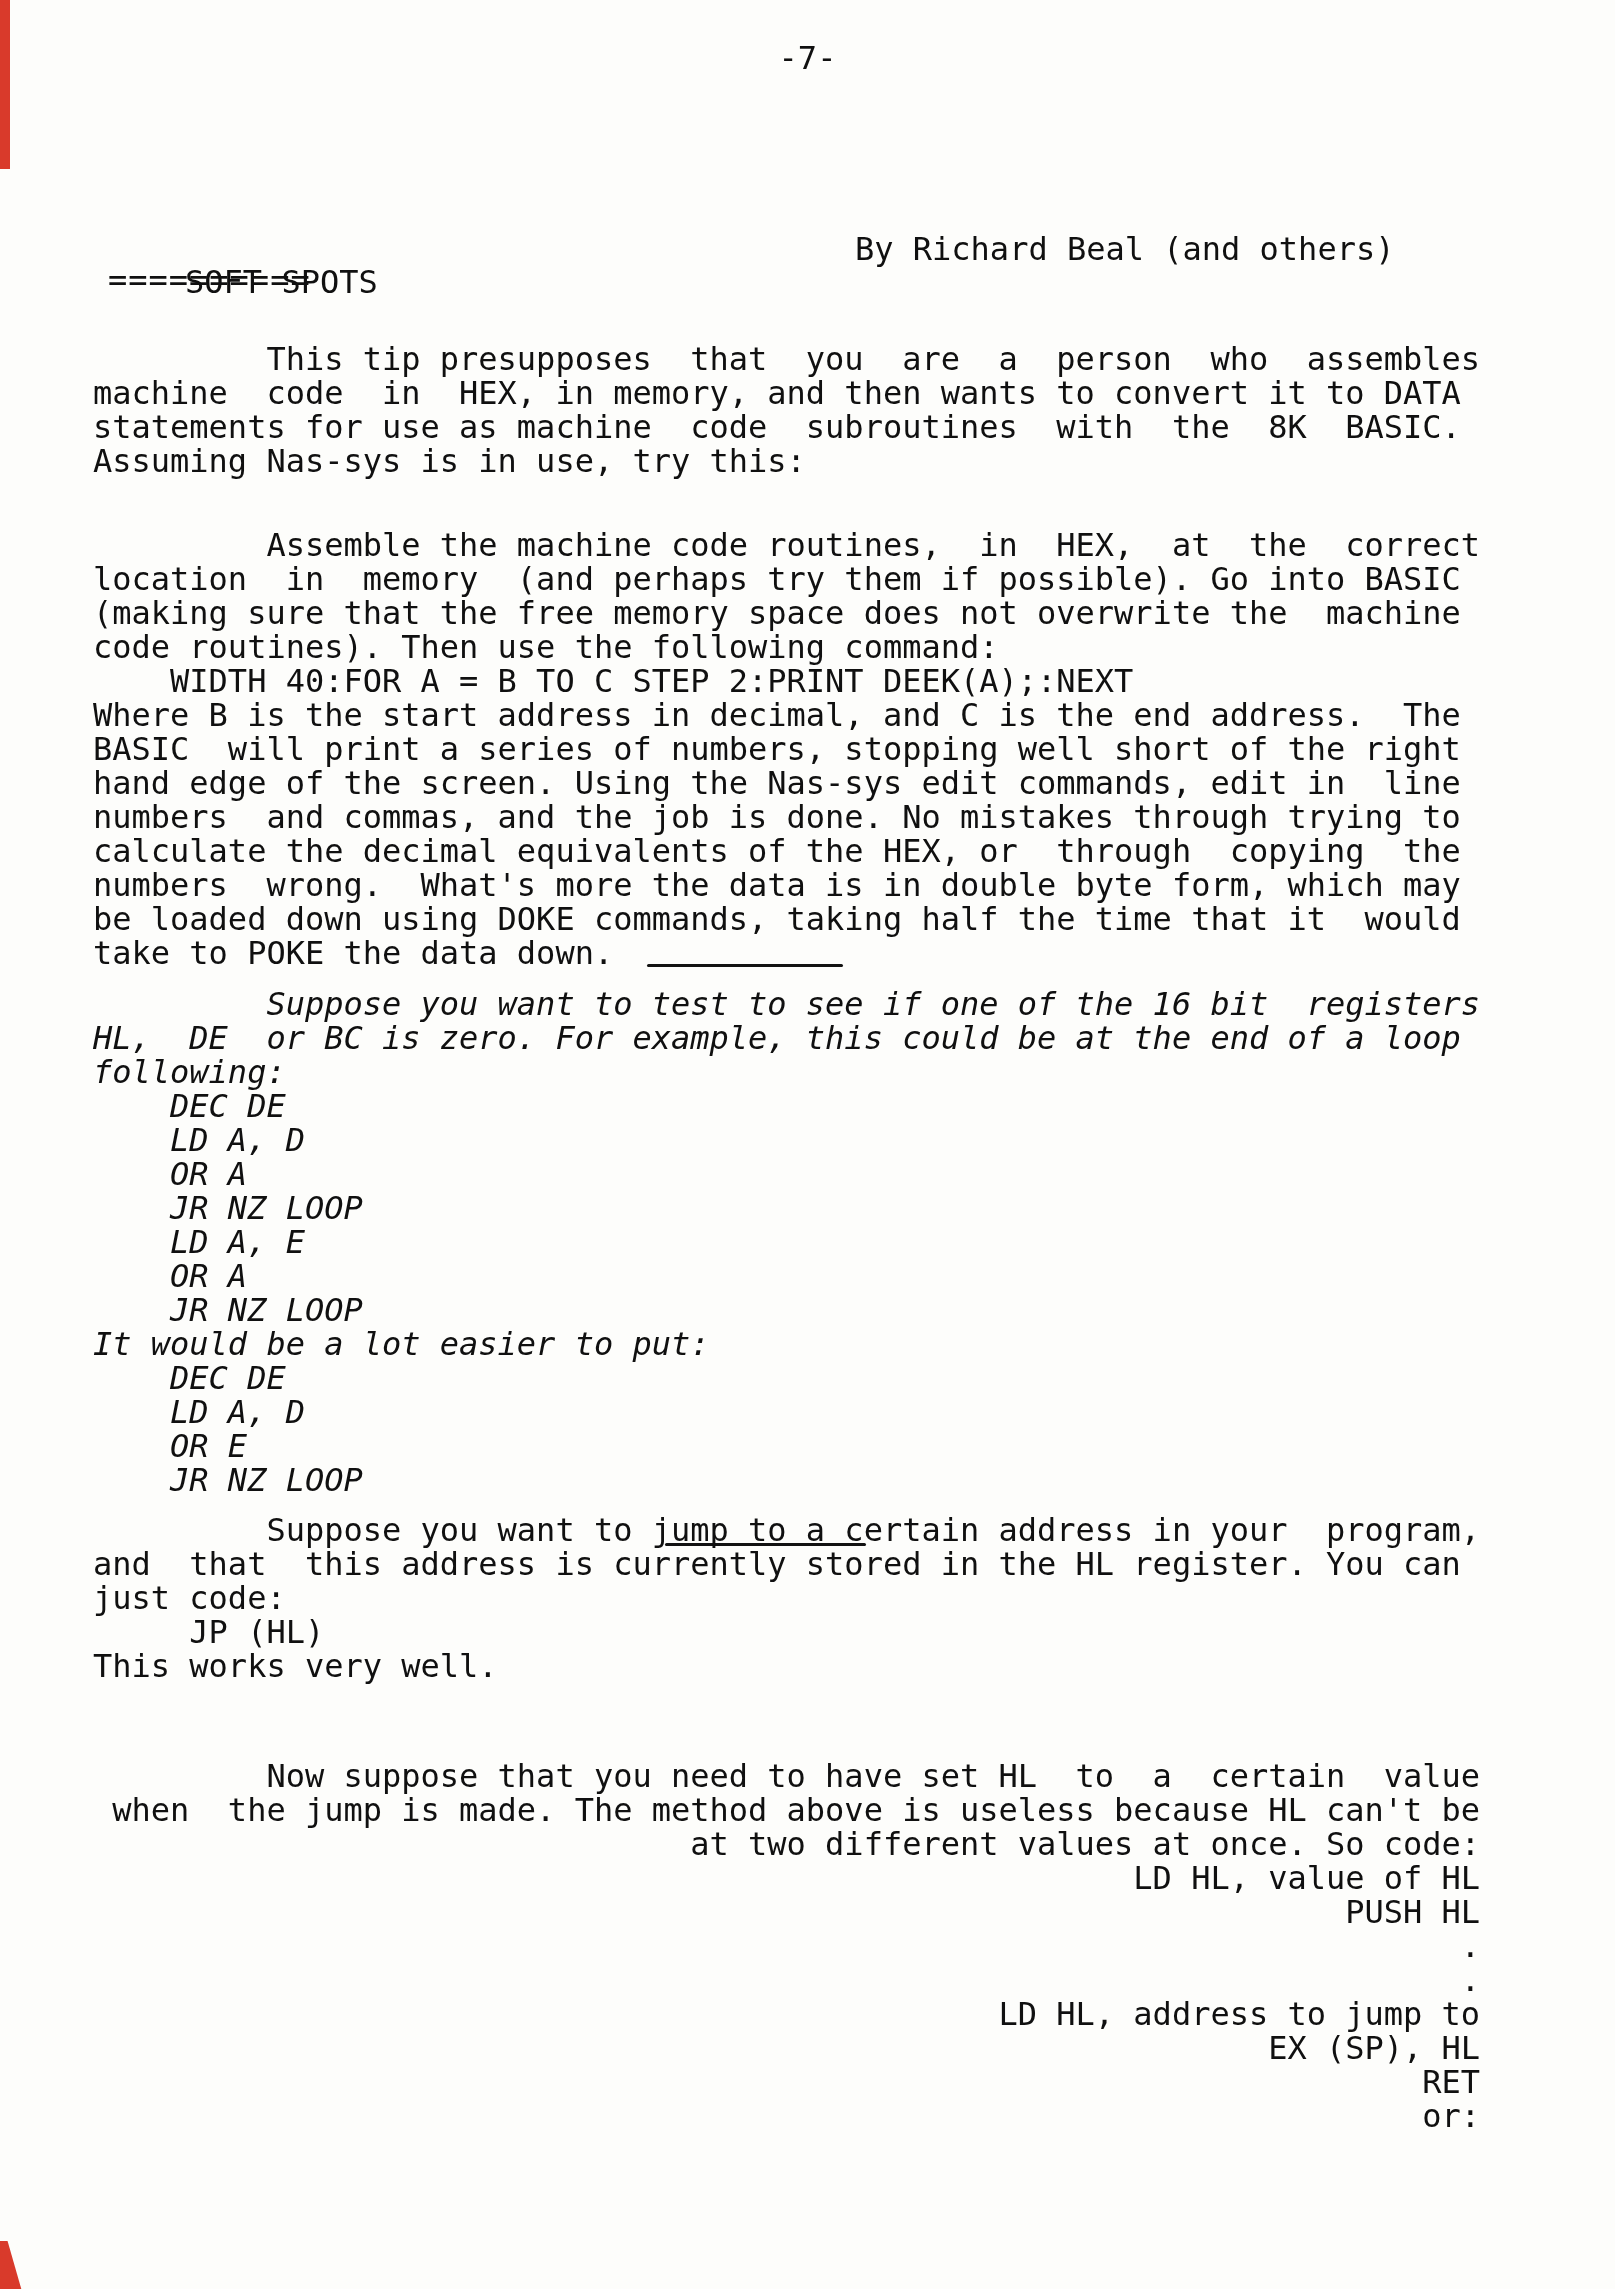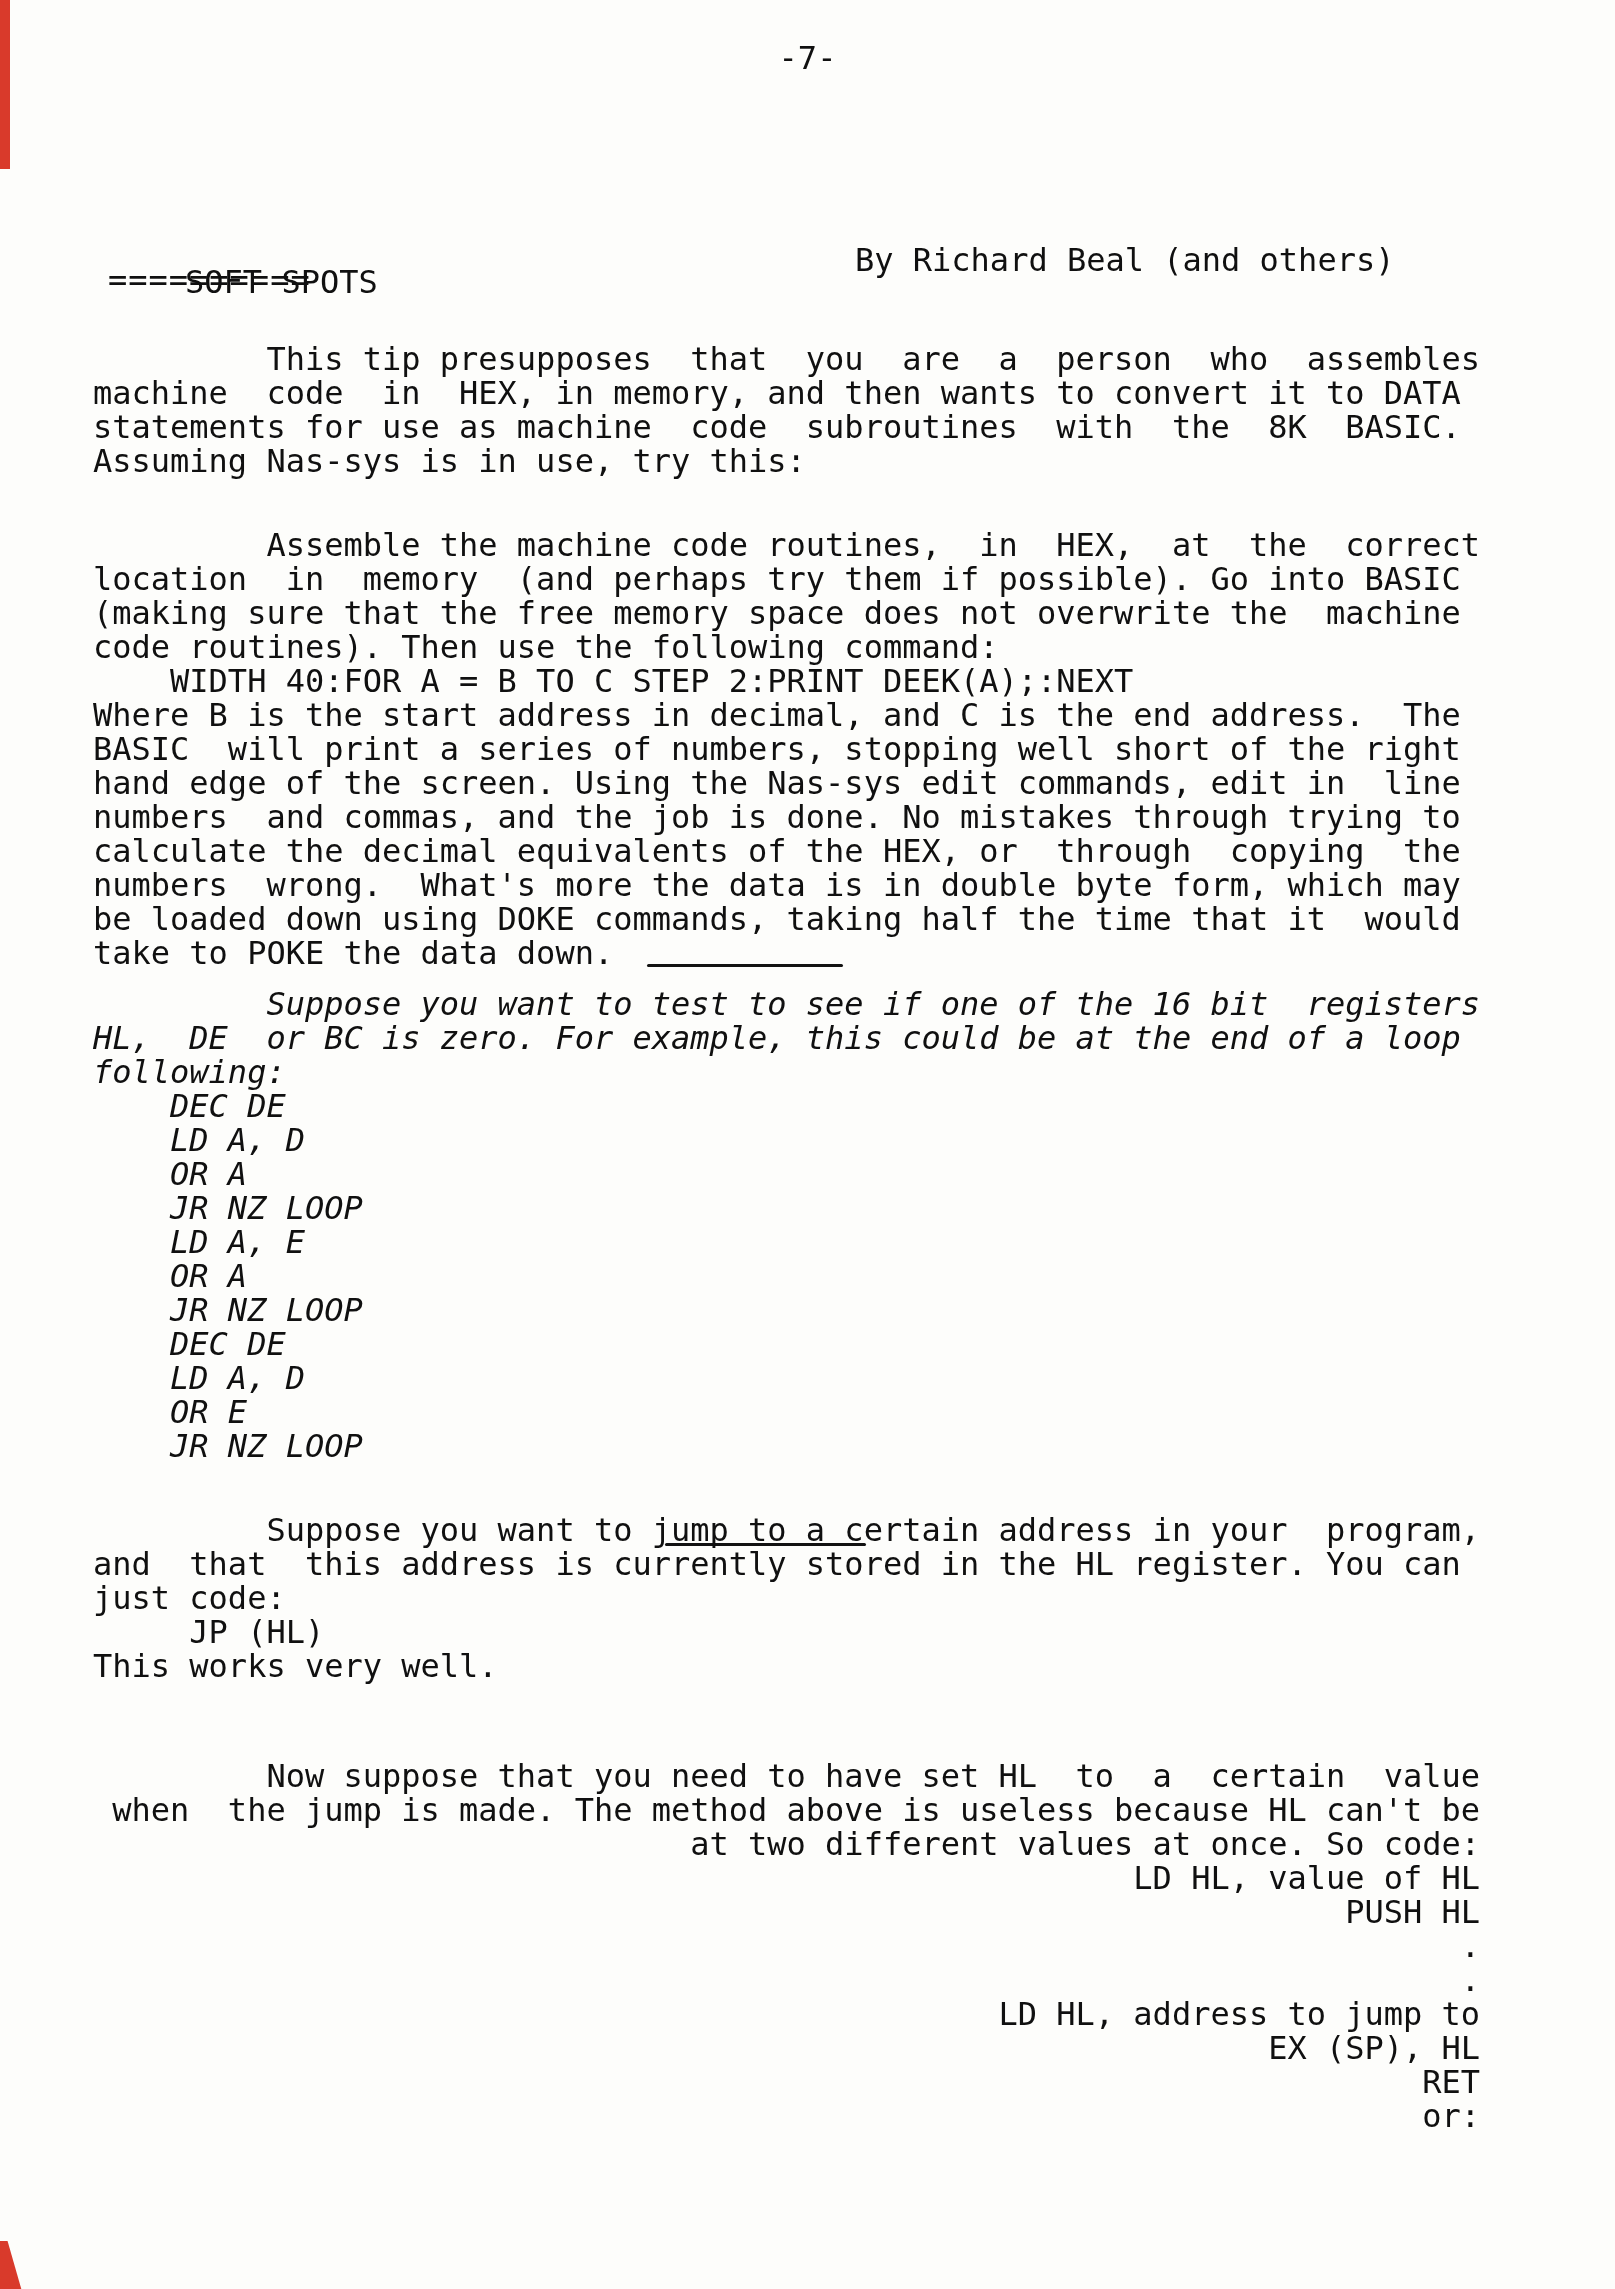--- a/index.html
+++ b/index.html
@@ -16,21 +16,21 @@
     overflow: hidden;
   }
   .ln { white-space: pre; height: 34px; }
   .block { position: absolute; left: 93px; }
 
   .pagenum {
     position: absolute; top: 41px; left: 0;
     width: 100%; text-align: center; white-space: pre;
   }
   .header-row { position: absolute; top: 231px; left: 108px; white-space: pre; }
-  .header-row .byline { position: absolute; left: 747px; top: 12px; white-space: pre; }
+  .header-row .byline { position: absolute; left: 747px; top: 1px; white-space: pre; }
   .underline-row { position: absolute; top: 263px; left: 108px; white-space: pre; letter-spacing: 1px; }
 
   .p1 { top: 342px; }
   .p2 { top: 528px; }
   .p3 { top: 987px; font-style: italic; }
   .p4 { top: 1513px; }
   .p5 { top: 1759px; text-align: right; }
 
   .divider { position: absolute; height: 2.9px; background: #121212; border-radius: 2px; }
   .divider-1 { top: 964px;  left: 647px; width: 196px; }
@@ -89,20 +89,21 @@
     <div class="ln">         Suppose you want to test to see if one of the 16 bit  registers</div>
     <div class="ln">HL,  DE  or BC is zero. For example, this could be at the end of a loop</div>
     <div class="ln">following:</div>
     <div class="ln">    DEC DE</div>
     <div class="ln">    LD A, D</div>
     <div class="ln">    OR A</div>
     <div class="ln">    JR NZ LOOP</div>
     <div class="ln">    LD A, E</div>
     <div class="ln">    OR A</div>
     <div class="ln">    JR NZ LOOP</div>
+    <div class="ln">It would be a lot easier to put:</div>
     <div class="ln">    DEC DE</div>
     <div class="ln">    LD A, D</div>
     <div class="ln">    OR E</div>
     <div class="ln">    JR NZ LOOP</div>
   </div>
 
   <div class="divider divider-2"></div>
 
   <div class="block p4">
     <div class="ln">         Suppose you want to jump to a certain address in your  program,</div>

